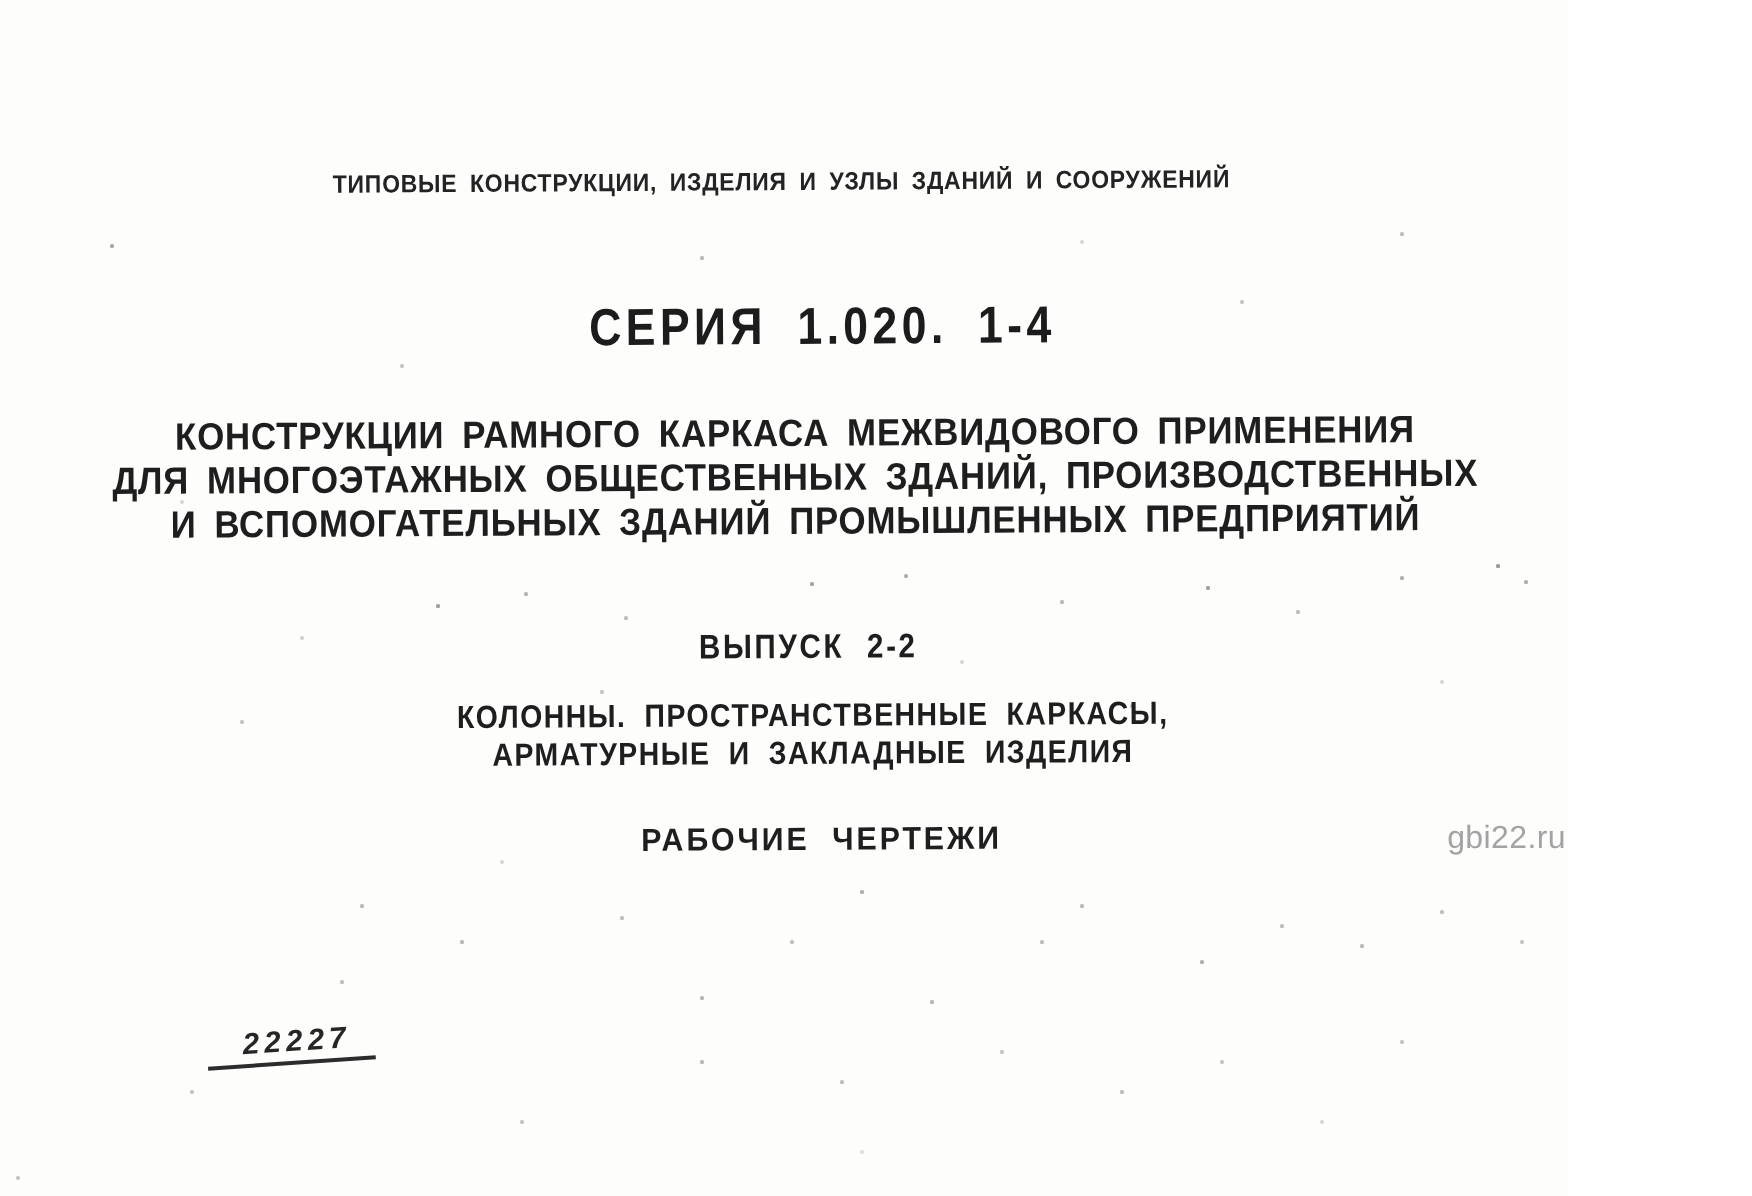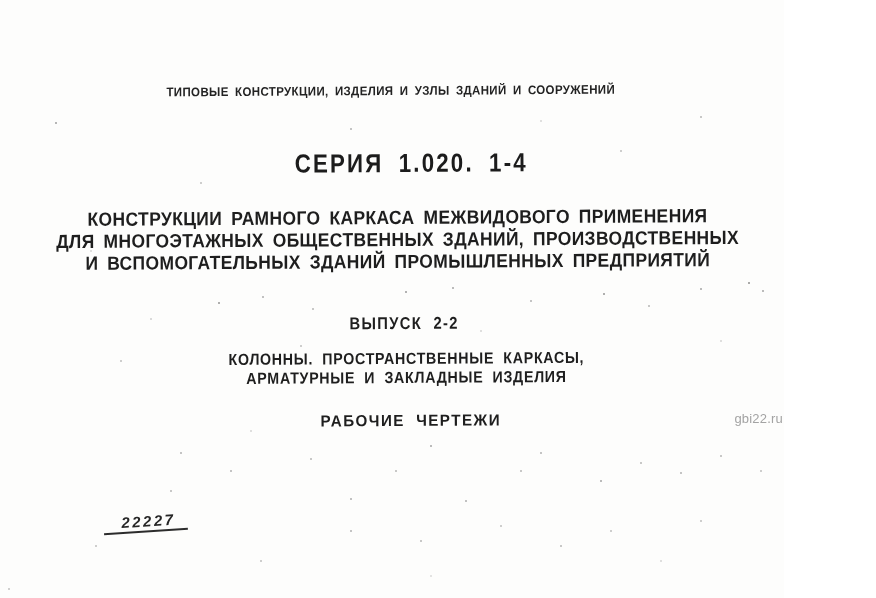--- a/index.html
+++ b/index.html
@@ -99,21 +99,21 @@
     color: #262626;
     border-bottom: 2px solid #2c2c2c;
     padding: 0 12px 1px 18px;
     transform: rotate(-3.5deg);
     white-space: nowrap;
   }
   .watermark {
     position: absolute;
     right: 1px;
     top: 411px;
-    font-size: 13px;
+    font-size: 16px;
     font-weight: 400;
     color: #a3a3a3;
     letter-spacing: 0.2px;
   }
   
   .scan-noise {
     position: absolute;
     left: 0; top: 0;
     width: 1.6px; height: 1.6px;
     border-radius: 50%;

